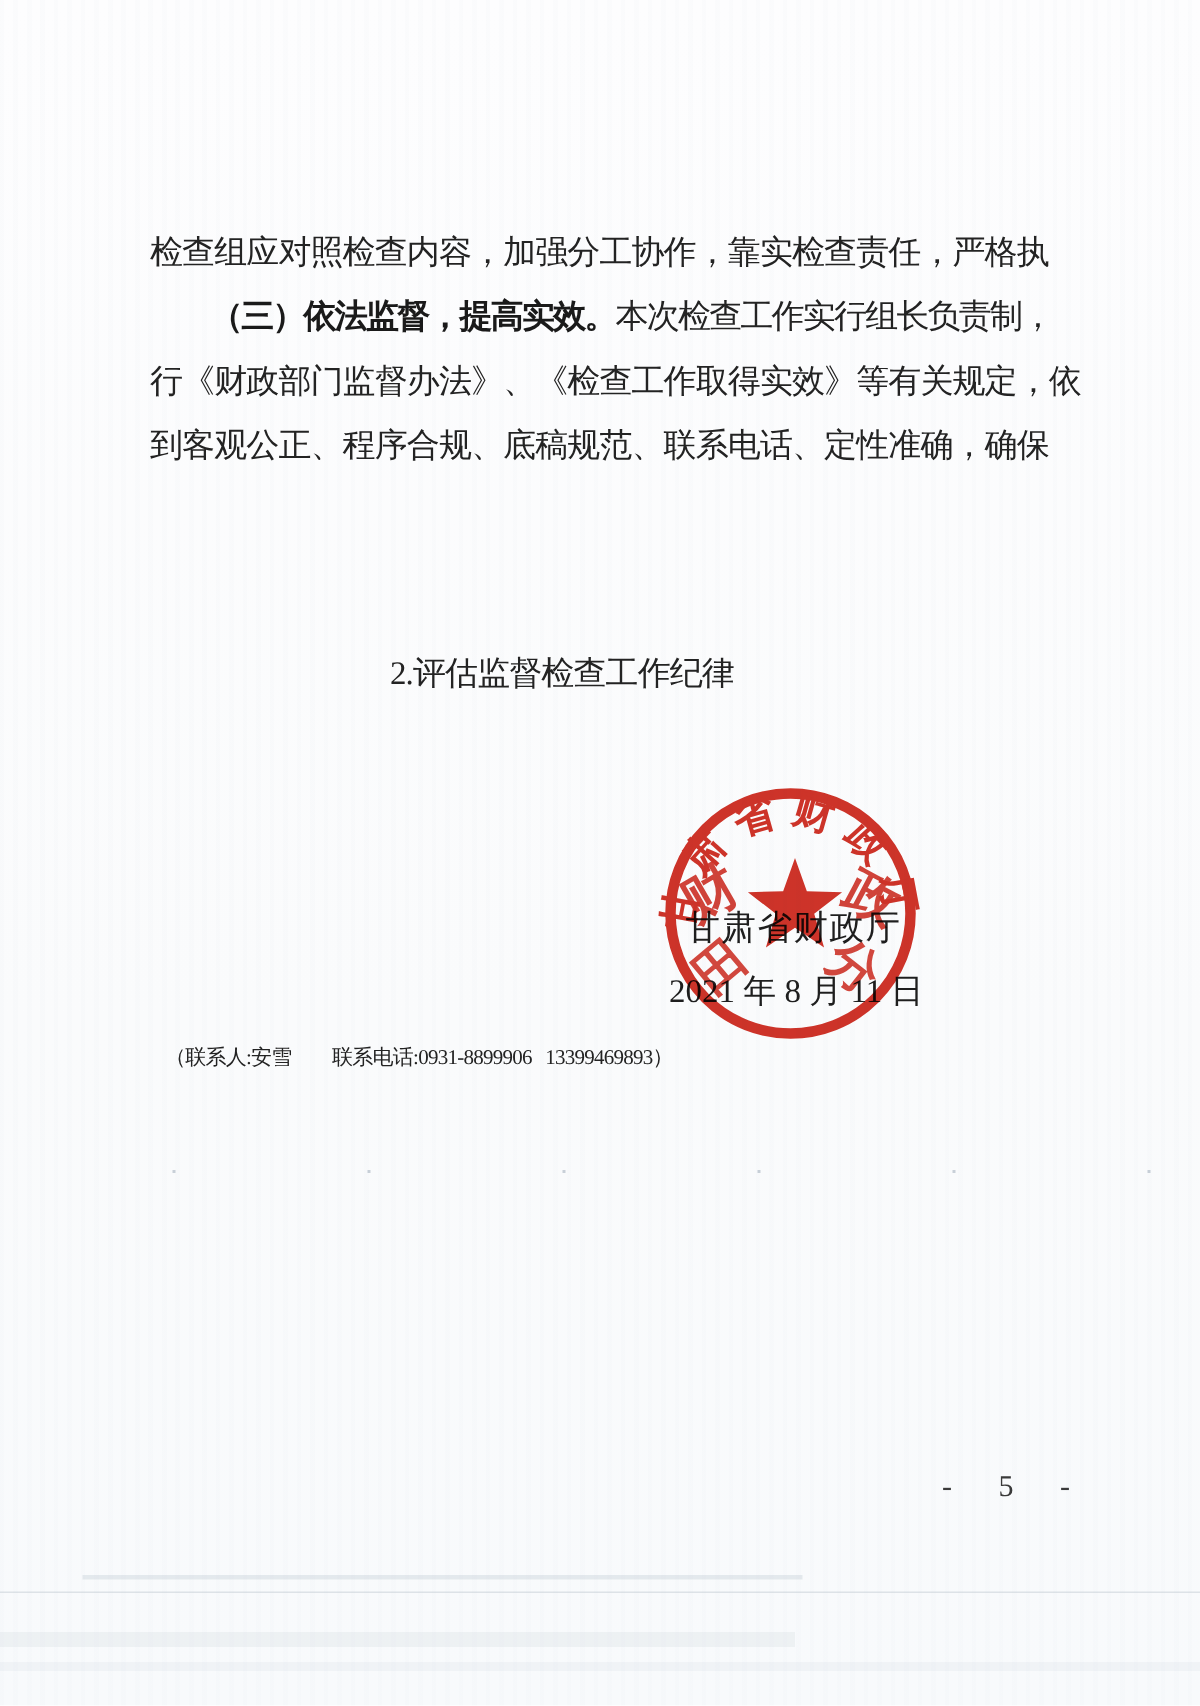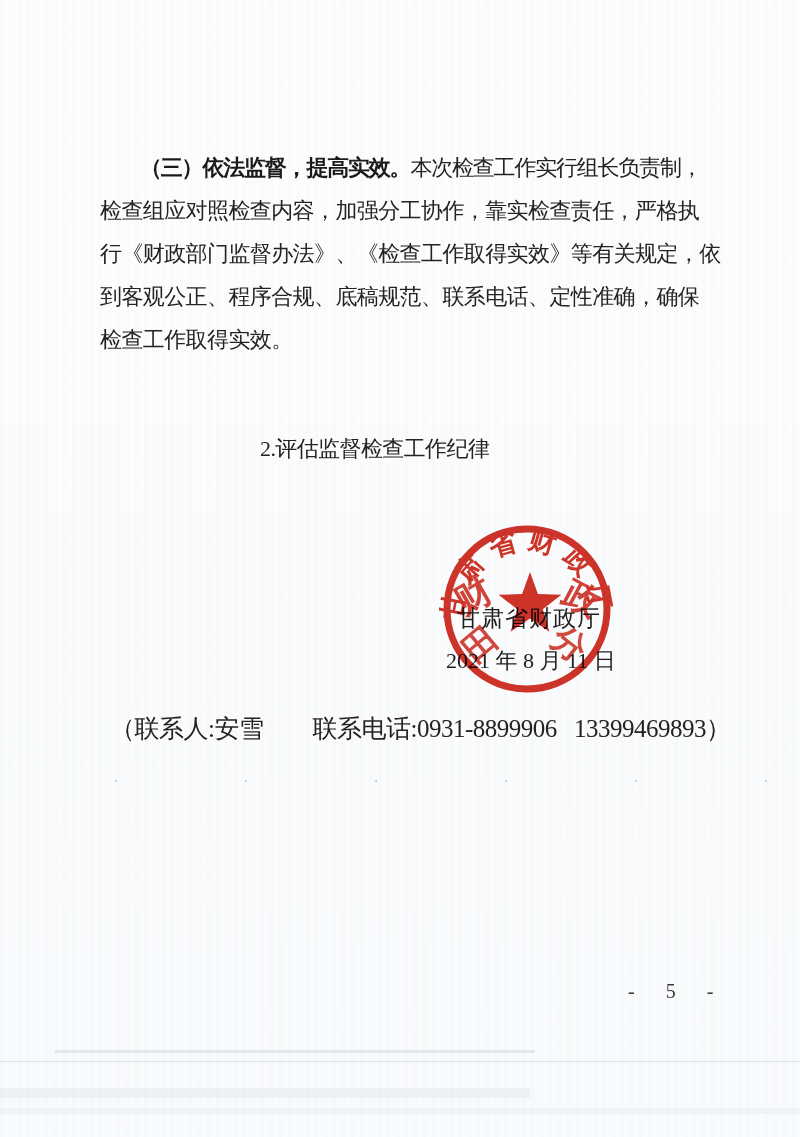--- a/index.html
+++ b/index.html
@@ -27,22 +27,22 @@
   .attach-second{padding-left:160px;}
   .sig-agency{
     position:absolute;left:457px;top:603px;z-index:2;
     font-size:23px;letter-spacing:1px;white-space:pre;color:#1e1e1e;
   }
   .sig-date{
     position:absolute;left:446px;top:646px;z-index:2;
     font-size:22px;white-space:pre;color:#1e1e1e;
   }
   .contact{
-    position:absolute;left:110px;top:712px;z-index:2;
-    font-size:25px;letter-spacing:-0.5px;white-space:pre;color:#232323;text-align:center;
+    position:absolute;left:110px;top:696px;z-index:2;
+    font-size:14px;letter-spacing:-0.5px;white-space:pre;color:#232323;text-align:center;
   }
   .pageno{
     position:absolute;left:628px;top:980px;
     font-size:20px;letter-spacing:7px;white-space:pre;color:#3a3a3a;
   }
   .seal{
     position:absolute;left:439px;top:521px;width:176px;height:176px;
     z-index:3;mix-blend-mode:multiply;opacity:0.93;
   }
   .seal svg text{font-family:"Liberation Serif","DejaVu Serif",serif;}
@@ -52,25 +52,24 @@
   .s2{left:0;top:1061px;width:800px;height:1px;background:rgba(180,190,200,0.40);}
   .s3{left:0;top:1088px;width:530px;height:10px;background:rgba(200,208,216,0.22);}
   .s4{left:0;top:1108px;width:800px;height:6px;background:rgba(205,212,220,0.18);}
 </style>
 </head>
 <body>
 
 <div class="page">
 
   <div class="para">
+    <div class="line">检查组应对照检查内容，加强分工协作，靠实检查责任，严格执</div>
     <div class="line indent tight"><span class="lead-bold">（三）依法监督，提高实效。</span><span>本次检查工作实行组长负责制，</span></div>
-    <div class="line">检查组应对照检查内容，加强分工协作，靠实检查责任，严格执</div>
     <div class="line">行《财政部门监督办法》、《检查工作取得实效》等有关规定，依</div>
     <div class="line">到客观公正、程序合规、底稿规范、联系电话、定性准确，确保</div>
-    <div class="line">检查工作取得实效。</div>
   </div>
 
   <div class="attach">
     <div class="line attach-second">2.评估监督检查工作纪律</div>
   </div>
 
   <div class="sig-agency">甘肃省财政厅</div>
   <div class="sig-date">2021 年 8 月 11 日</div>
   <div class="contact">（联系人:安雪　　联系电话:0931-8899906   13399469893）</div>
 

